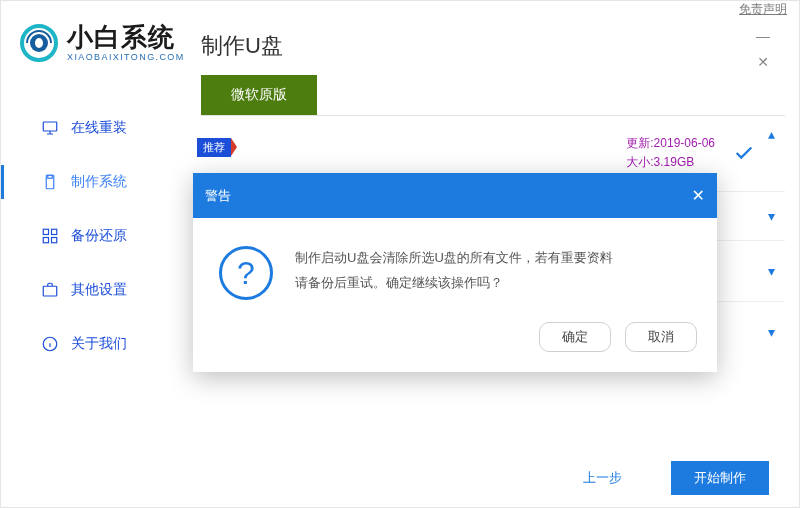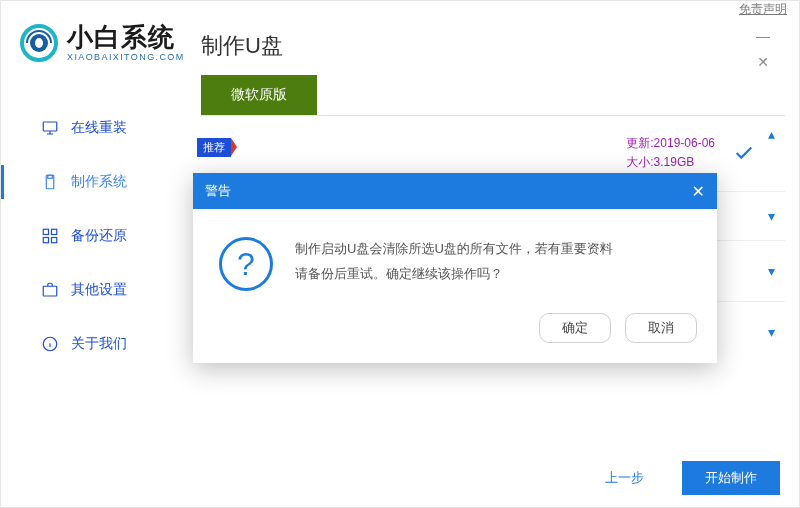--- a/index.html
+++ b/index.html
@@ -24,27 +24,27 @@
   .tab.active { background: #4d7c0f; color: #fff; }
   .list-area { position: relative; padding-top: 4px; }
   .badge-rec { position: absolute; left: -4px; top: 22px; background: #1d4ed8; color: #fff; font-size: 11px; padding: 2px 6px; z-index: 2; }
   .badge-rec::after { content: ""; position: absolute; right: -6px; top: 0; border-top: 9px solid transparent; border-bottom: 9px solid transparent; border-left: 6px solid #d63a2b; }
   .row { display: flex; align-items: center; gap: 12px; padding: 16px 10px 16px 28px; border-bottom: 1px solid #eee; color: #1d7be0; font-size: 14px; position: relative; }
   .row .os-icon { width: 28px; height: 28px; }
   .row .chev { margin-left: auto; color: #1d7be0; }
   .row .meta { position: absolute; right: 70px; top: 14px; color: #a21caf; font-size: 12px; line-height: 1.6; text-align: left; }
   .row .check { position: absolute; right: 30px; top: 22px; }
   .row.expanded { height: 72px; align-items: flex-start; padding-top: 20px; }
-  .footer { position: absolute; right: 19px; bottom: 12px; display: flex; gap: 16px; }
+  .footer { position: absolute; right: 30px; bottom: 12px; display: flex; gap: 27px; }
   .btn { height: 34px; padding: 0 22px; font-size: 13px; display: inline-flex; align-items: center; justify-content: center; cursor: pointer; border: 1px solid #cfcfcf; background: #fff; color: #444; }
   .btn.primary { background: #1d7be0; color: #fff; border-color: #1d7be0; }
   .btn.link { border: none; background: none; color: #1d7be0; }
   
   .modal { position: absolute; left: 192px; top: 172px; width: 524px; background: #fff; box-shadow: 0 6px 24px rgba(0,0,0,.25); z-index: 50; }
-  .modal-head { height: 36px; background: #1d7be0; color: #fff; display: flex; align-items: center; padding: 0 12px; font-size: 13px; }
+  .modal-head { height: 45px; background: #1d7be0; color: #fff; display: flex; align-items: center; padding: 0 12px; font-size: 13px; }
   .modal-head .close { margin-left: auto; cursor: pointer; font-size: 16px; }
   .modal-body { display: flex; gap: 22px; padding: 28px 26px 12px; }
   .modal-body .q-icon { width: 54px; height: 54px; border: 3px solid #1d7be0; border-radius: 50%; display: flex; align-items: center; justify-content: center; color: #1d7be0; font-size: 32px; flex: none; }
   .modal-body .msg { color: #555; font-size: 13px; line-height: 1.9; }
   .modal-foot { display: flex; justify-content: flex-end; gap: 14px; padding: 10px 20px 20px; }
   .modal-foot .btn { height: 30px; min-width: 72px; border-radius: 10px; }
 </style>
 </head>
 <body>
 

